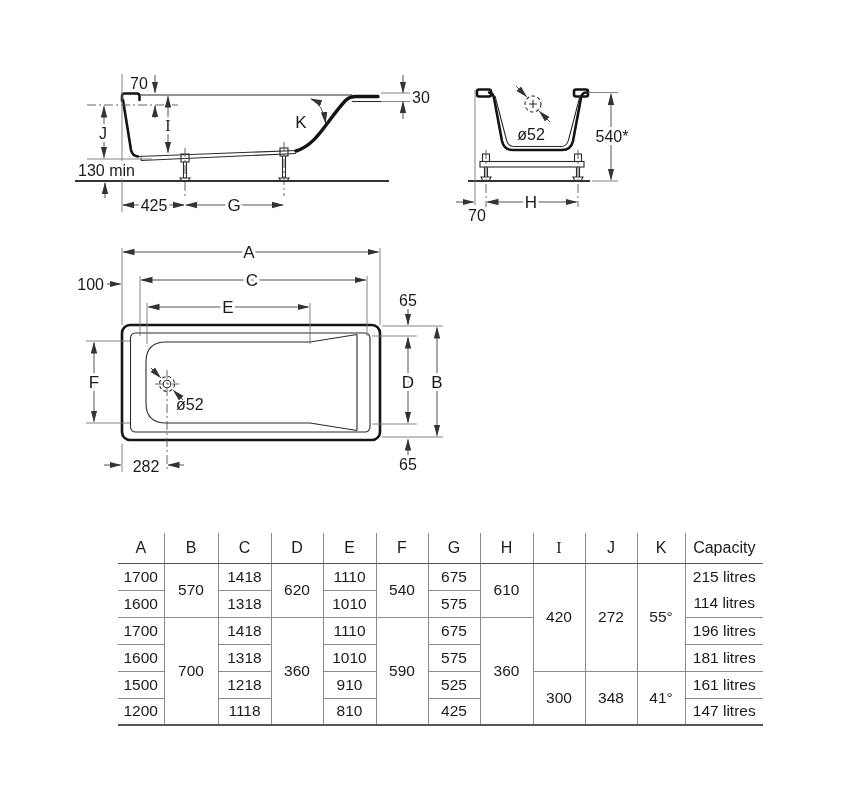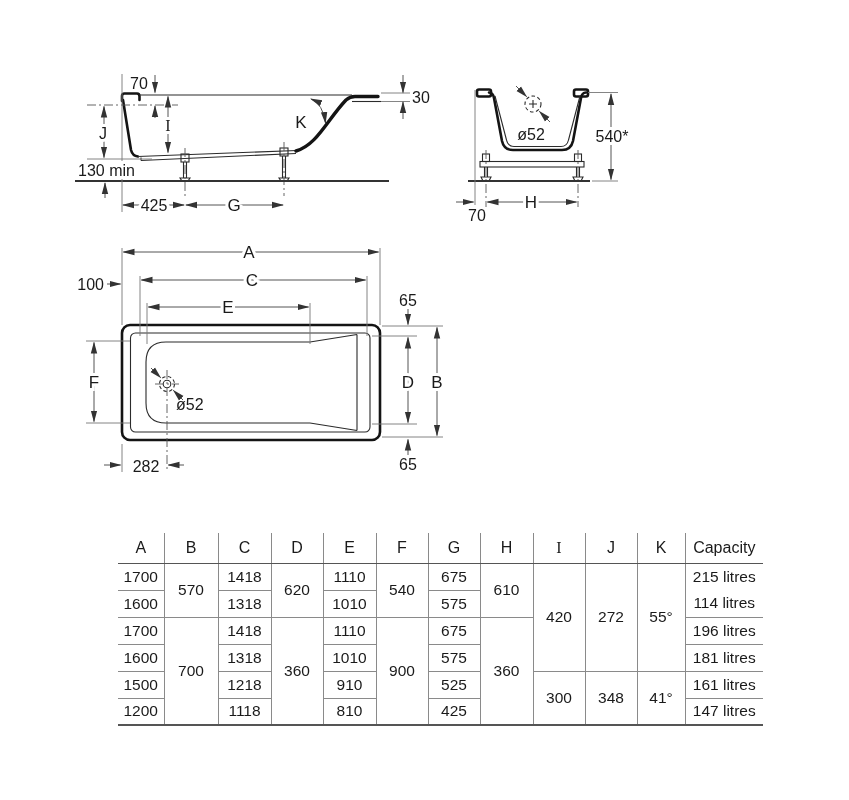--- a/index.html
+++ b/index.html
@@ -275,21 +275,21 @@
         <td>1010</td>
         <td>575</td>
         <td>114 litres</td>
       </tr>
       <tr>
         <td class="c0">1700</td>
         <td rowspan="4">700</td>
         <td>1418</td>
         <td rowspan="4">360</td>
         <td>1110</td>
-        <td rowspan="4">900</td>
+        <td rowspan="4">590</td>
         <td>675</td>
         <td rowspan="4">360</td>
         <td>196 litres</td>
       </tr>
       <tr>
         <td class="c0">1600</td>
         <td>1318</td>
         <td>1010</td>
         <td>575</td>
         <td>181 litres</td>

